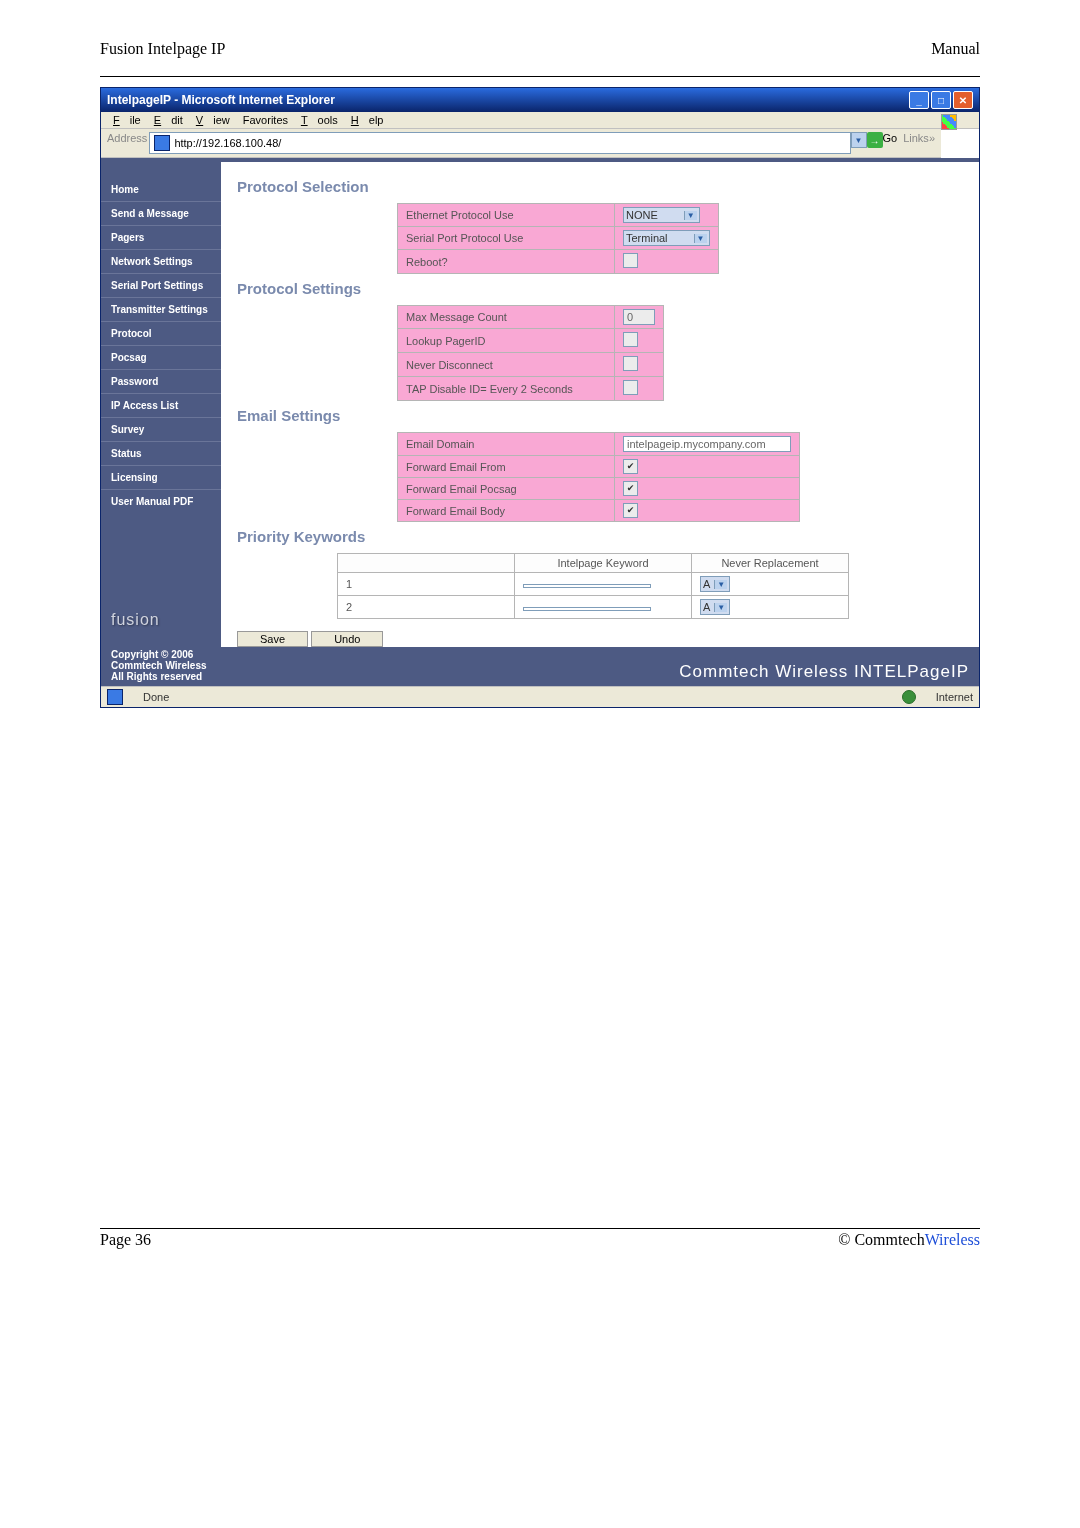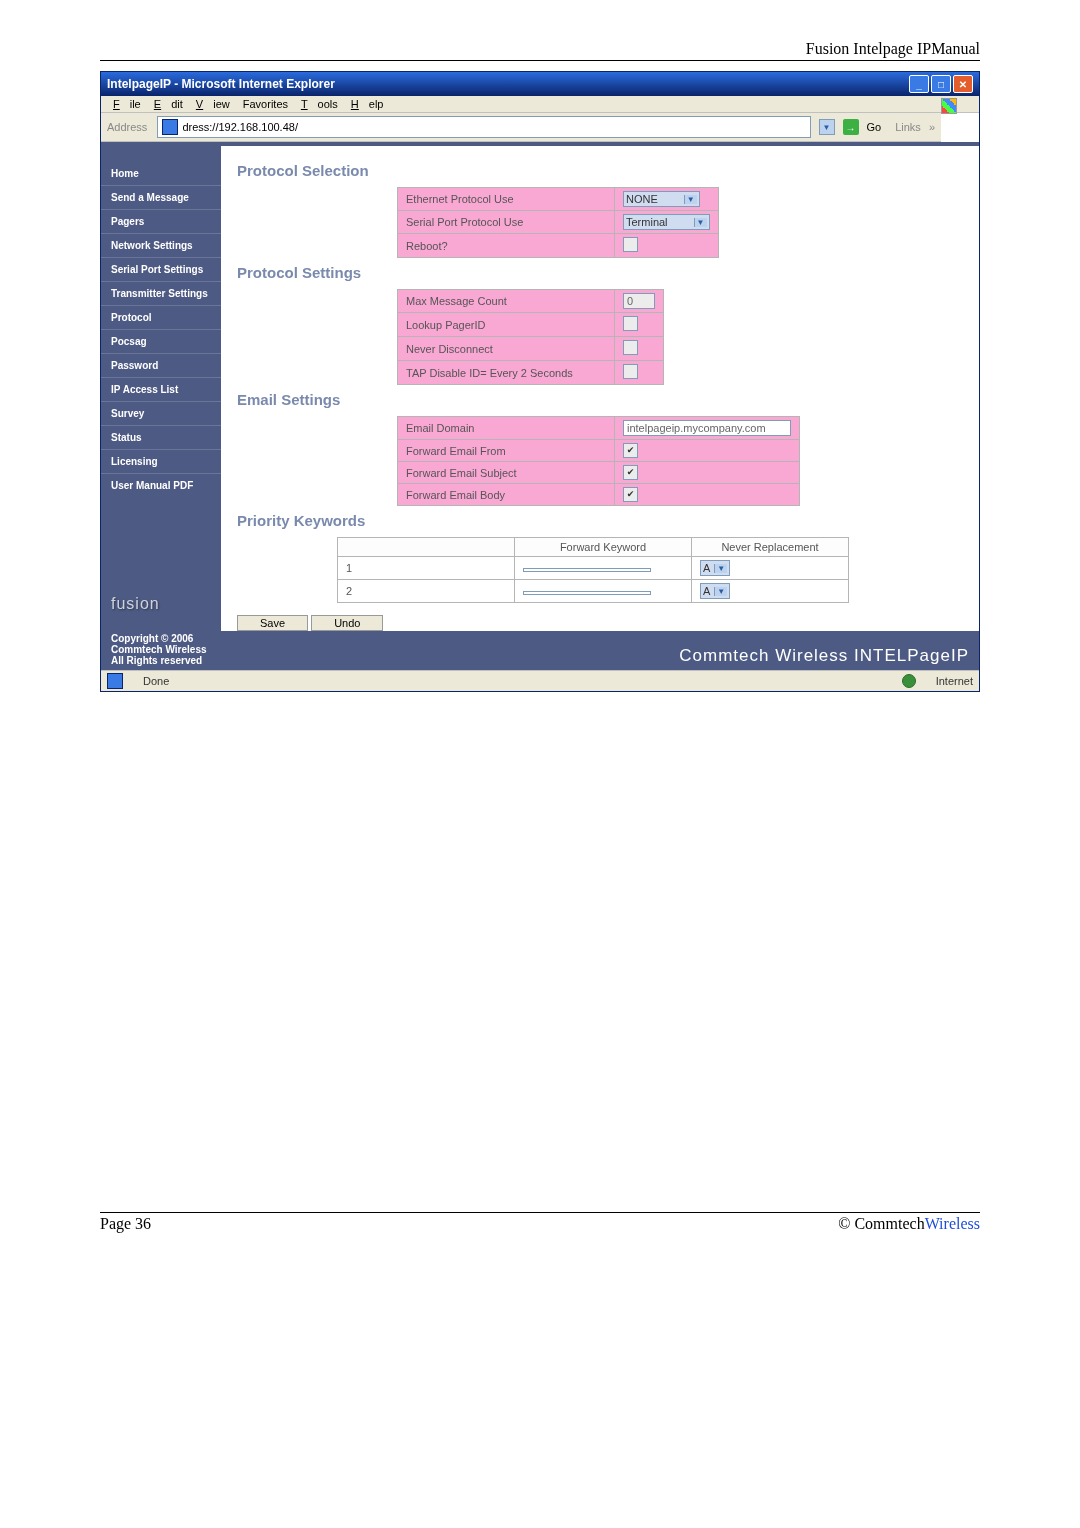--- a/index.html
+++ b/index.html
@@ -1,28 +1,28 @@
 <!DOCTYPE html>
 <html><head>
 <meta charset="utf-8">
 <style>
 body{margin:0;font-family:"Times New Roman",serif;font-size:16px;background:#fff;width:1080px}
 .page{padding:40px 100px}
-.header-line{display:flex;justify-content:flex-end;border-bottom:1px solid #000;padding-bottom:2px;margin-bottom:8px}
+.header-line{display:flex;justify-content:space-between;border-bottom:1px solid #000;padding-bottom:18px;margin-bottom:8px}
 .browser{border:1px solid #0a246a;font-family:Tahoma,Arial,sans-serif;font-size:11px;color:#000;margin-top:10px}
 .titlebar{background:linear-gradient(#2a6bde,#0a246a);color:#fff;padding:3px 6px;display:flex;justify-content:space-between;align-items:center;font-weight:bold;font-size:12px}
 .winbtns{display:flex;gap:2px}
 .winbtn{width:18px;height:16px;display:inline-flex;align-items:center;justify-content:center;font-size:10px;font-weight:bold;border:1px solid #fff;border-radius:2px}
 .wb-min{background:#3a7ae4;color:#fff}
 .wb-max{background:#3a7ae4;color:#fff}
 .wb-close{background:#e35e2c;color:#fff}
 .menubar{background:#ece9d8;padding:2px 12px;border-bottom:1px solid #c0c0c0}
 .menubar span{margin-right:10px}
 .menubar .u{text-decoration:underline}
-.addrbar{background:#ece9d8;padding:3px 6px;display:flex;align-items:center;gap:8px;border-bottom:1px solid #c0c0c0}
+.addrbar{background:#ece9d8;padding:3px 6px;display:flex;gap:0;border-bottom:1px solid #c0c0c0}
 .addrbar .lbl{color:#888;margin-right:2px}
 .addrbox{flex:1;background:#fff;border:1px solid #7f9db9;padding:2px 4px;display:flex;align-items:center;gap:4px}
 .ie-icon{width:14px;height:14px;display:inline-block;background:#3a7ae4;border:1px solid #0a246a}
 .go-arrow{width:16px;height:16px;background:#3cb043;border-radius:2px;display:inline-flex;align-items:center;justify-content:center;color:#fff;font-size:10px}
 .dropbtn{width:14px;height:14px;background:#bcd2ee;border:1px solid #7f9db9;display:inline-flex;align-items:center;justify-content:center;font-size:8px;color:#2a5ea4}
 .content{display:flex;border-top:4px solid #4d5a83}
 .sidebar{width:120px;background:#4d5a83;color:#fff;font-size:11px;padding-top:16px;display:flex;flex-direction:column}
 .side-item{padding:6px 10px;border-top:1px solid #6a7599;cursor:pointer;font-weight:bold;font-size:10px}
 .side-item:first-child{border-top:none}
 .side-logo{margin-top:auto;padding:18px 10px;color:#d0d3de;font-size:16px;letter-spacing:1px;text-shadow:1px 1px 2px rgba(0,0,0,.4)}
@@ -75,21 +75,21 @@
       <span><span class="u">V</span>iew</span>
       <span>Favorites</span>
       <span><span class="u">T</span>ools</span>
       <span><span class="u">H</span>elp</span>
       <span style="float:right" class="flag"></span>
     </div>
     <div class="addrbar">
       <span class="lbl">A<span class="u">d</span>dress</span>
       <span class="addrbox">
         <span class="ie-icon"></span>
-        <span style="flex:1">dress://192.168.100.48/</span>
+        <span style="flex:1">http://192.168.100.48/</span>
       </span>
       <span class="dropbtn">▼</span>
       <span class="go-arrow">→</span>
       <span>Go</span>
       <span style="color:#888;margin-left:6px">Links</span>
       <span style="color:#888">»</span>
     </div>
 
     <div class="content">
       <div class="sidebar">
@@ -162,36 +162,36 @@
           <tbody>
               <tr>
                 <td>Email Domain</td>
               <td><span class="txt long">intelpageip.mycompany.com</span></td>
               </tr>
           <tr>
                 <td>Forward Email From</td>
               <td><span class="chk checked"></span></td>
               </tr>
           <tr>
-                <td>Forward Email Subject</td>
+                <td>Forward Email Pocsag</td>
               <td><span class="chk checked"></span></td>
               </tr>
           <tr>
                 <td>Forward Email Body</td>
               <td><span class="chk checked"></span></td>
               </tr>
         </tbody>
           </table>
 
         <div class="sect-title">Priority Keywords</div>
         <table class="pk" style="margin-left:100px">
           <tbody>
               <tr>
             <th style="width:160px"></th>
-            <th style="width:160px">Forward Keyword</th>
+            <th style="width:160px">Intelpage Keyword</th>
             <th style="width:140px">Never Replacement</th>
           </tr>
           <tr>
             <td>1</td>
             <td><span class="txt kw"></span></td>
             <td><span class="sel" style="gap:4px">
                     <span>A</span>
                     <span class="arr">▼</span>
                   </span></td>
           </tr>

